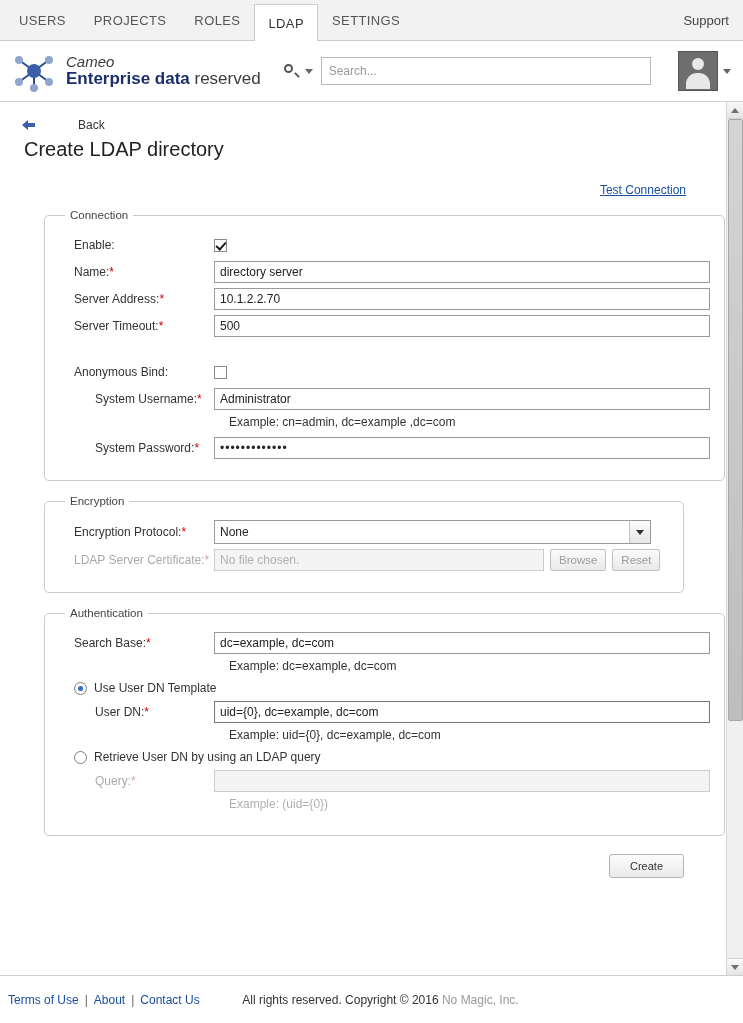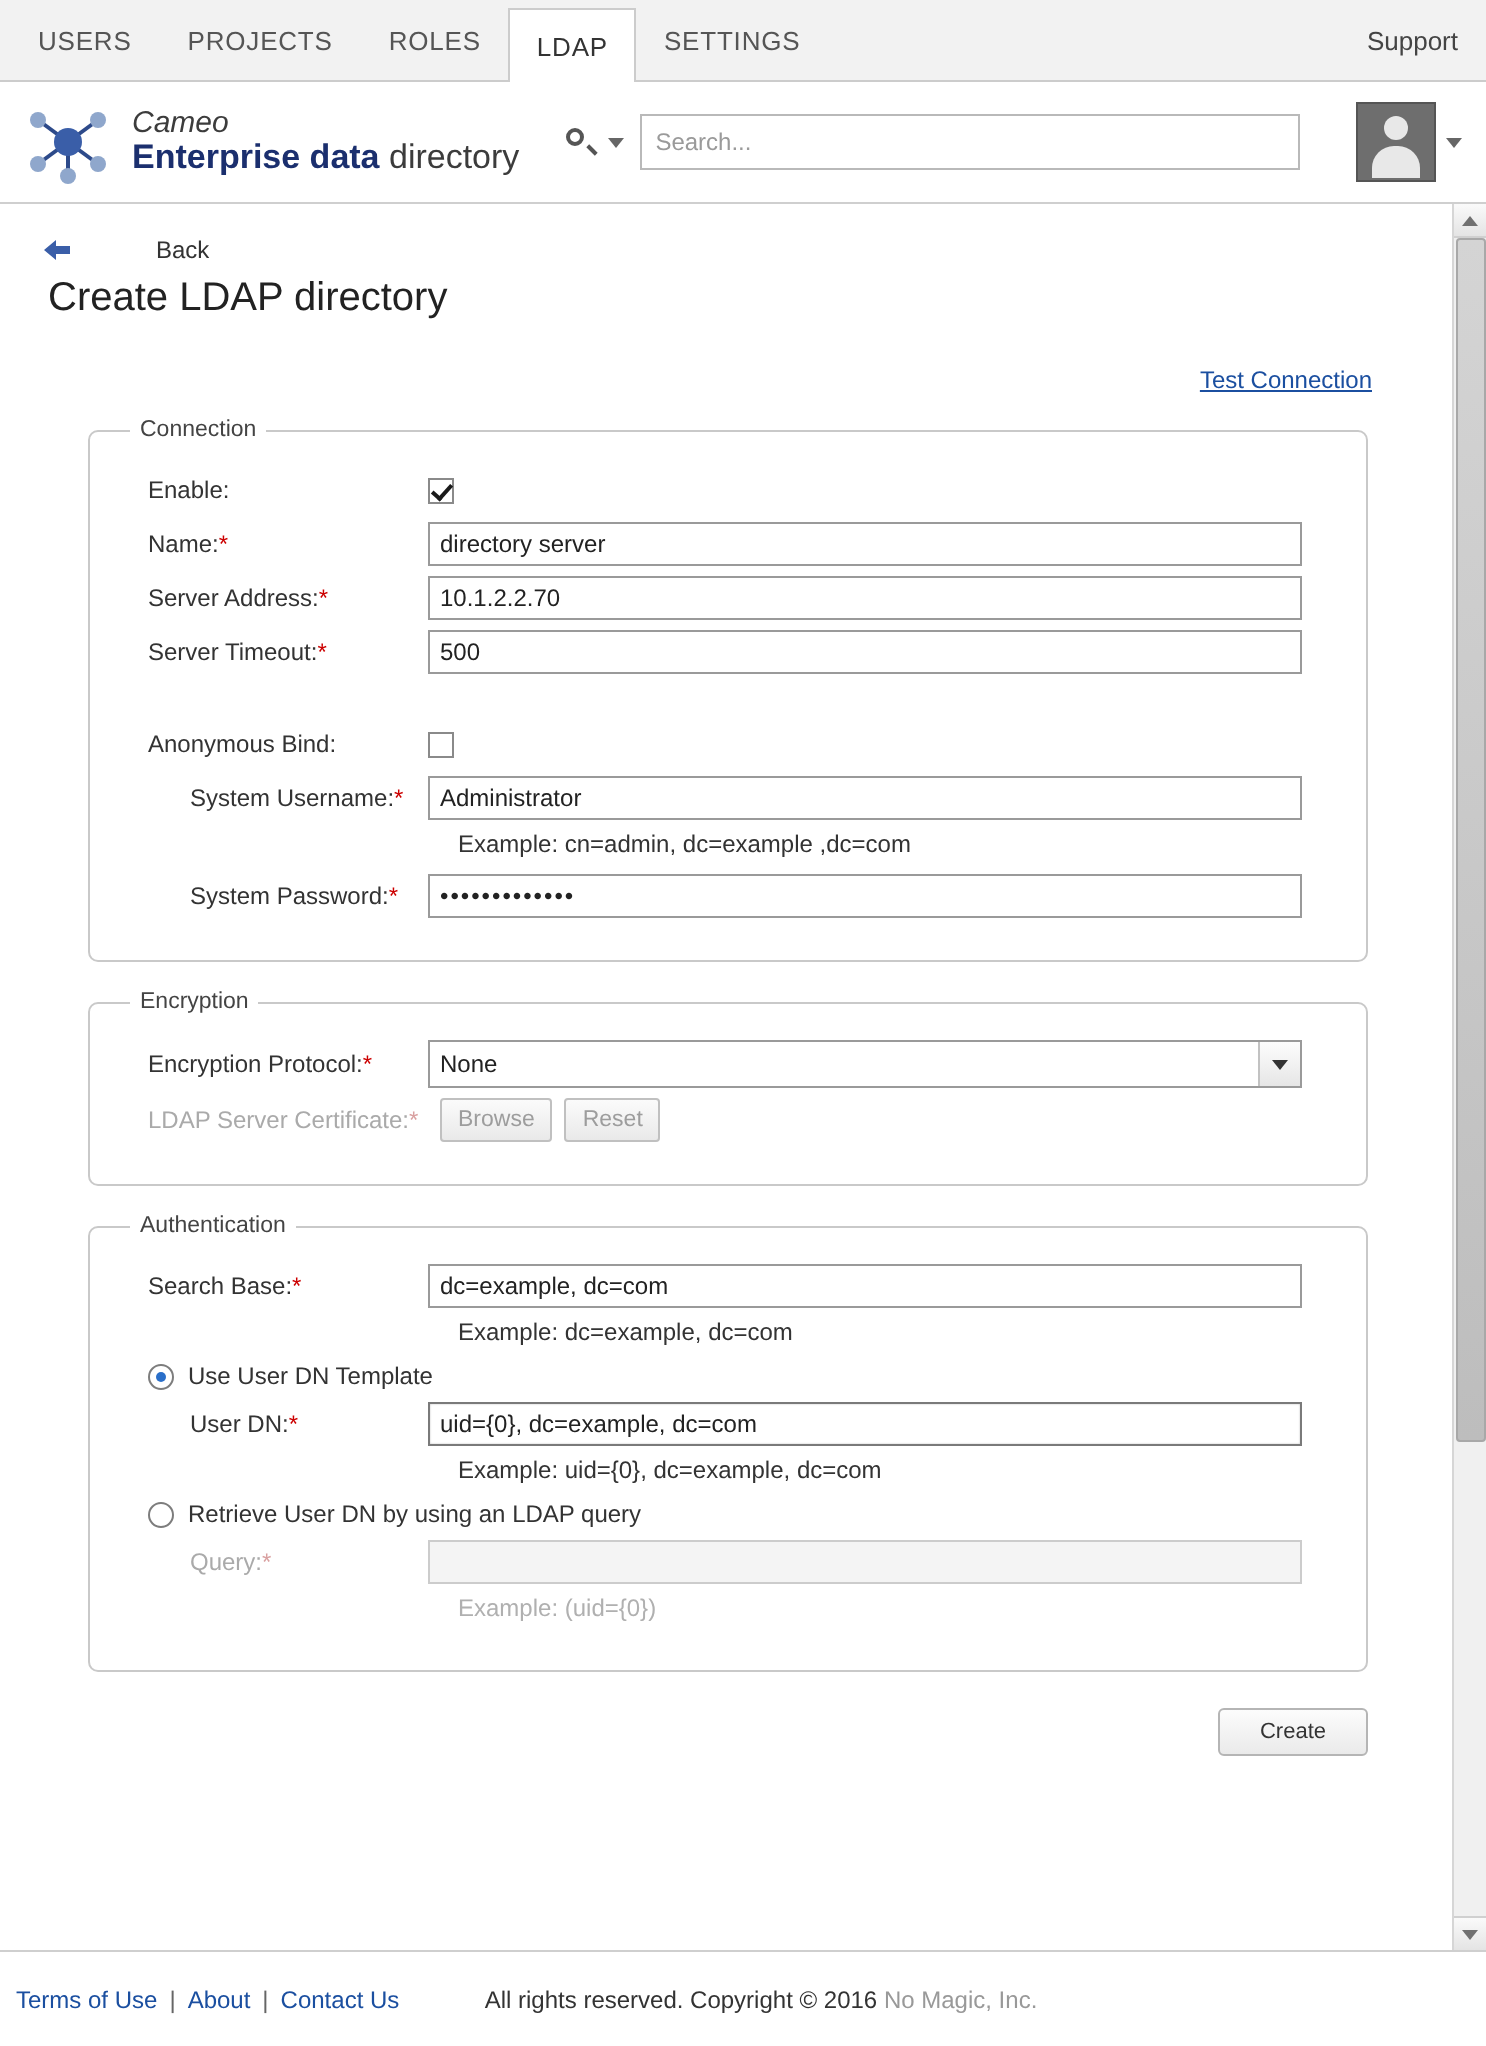--- a/index.html
+++ b/index.html
@@ -259,21 +259,21 @@
     font-size: 12px;
     color: #333;
     padding-left: 15px;
     box-sizing: border-box;
     text-align: left;
   }
   .flabel.indent { padding-left: 36px; }
   .flabel.disabled { color: #aaa; }
   .req { color: #cc0000; }
   .finput {
-    width: 437px;
+    width: 496px;
     height: 22px;
     border: 1px solid #9a9a9a;
     background: #fff;
     font-size: 12px;
     padding: 0 5px;
     box-sizing: border-box;
     color: #222;
     outline: none;
     font-family: "Liberation Sans", sans-serif;
   }
@@ -510,21 +510,21 @@
         <circle cx="22" cy="22" r="7" fill="#3a5ea8"></circle>
         <circle cx="7" cy="11" r="4" fill="#8fa7cc"></circle>
         <circle cx="37" cy="11" r="4" fill="#8fa7cc"></circle>
         <circle cx="7" cy="33" r="4" fill="#8fa7cc"></circle>
         <circle cx="37" cy="33" r="4" fill="#8fa7cc"></circle>
         <circle cx="22" cy="39" r="4" fill="#8fa7cc"></circle>
       </svg>
     </div>
     <div class="brand">
       <div class="line1">Cameo</div>
-      <div class="line2"><span>Enterprise data</span><span class="light"> directory</span></div>
+      <div class="line2"><span>Enterprise data</span><span class="light"> reserved</span></div>
     </div>
     <div class="search-zone">
       <span class="search-icon"></span>
       <span class="caret-down"></span>
       <input class="search-input" type="text" placeholder="Search..." style="">
     </div>
     <div class="user-chip">
       <div class="avatar"></div>
       <span class="user-caret"></span>
     </div>
@@ -598,20 +598,21 @@
           <div class="select">
             <span>None</span>
             <span class="arrowbox">
                 <i></i>
               </span>
           </div>
         </div>
 
         <div class="frow">
           <div class="flabel disabled"><span>LDAP Server Certificate:</span><span class="req" style="color:#d9a0a0">*</span></div>
+          <div class="filebox">No file chosen.</div>
           <button class="btn-sm">Browse</button>
           <button class="btn-sm">Reset</button>
         </div>
       </fieldset>
 
       <fieldset class="panel">
         <legend>Authentication</legend>
 
         <div class="frow">
           <div class="flabel"><span>Search Base:</span><span class="req">*</span></div>

